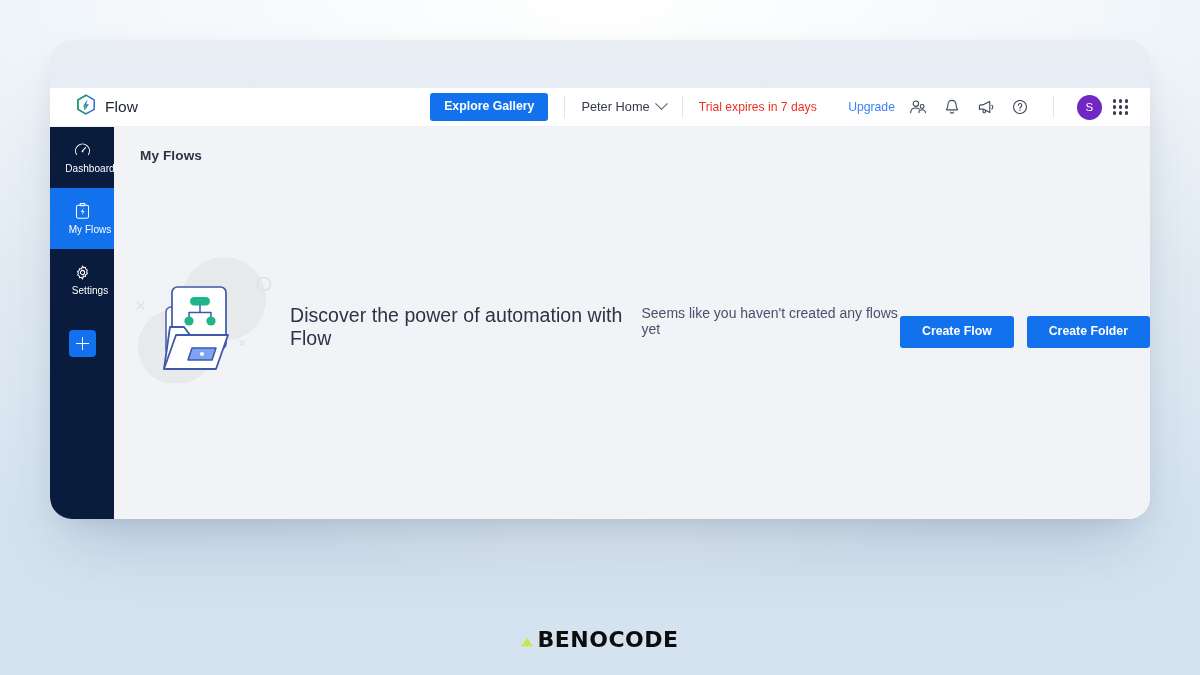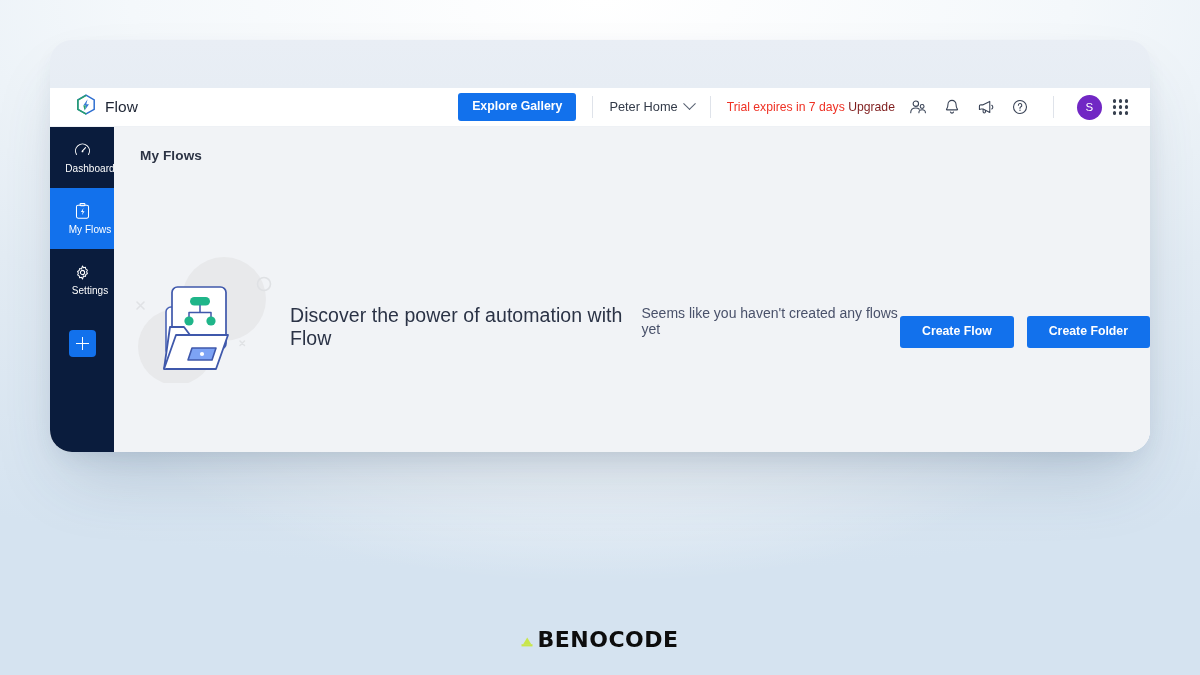--- a/index.html
+++ b/index.html
@@ -32,21 +32,21 @@
     background:
       radial-gradient(60% 48% at 50% 52%, rgba(255,255,255,0.92) 0%, rgba(255,255,255,0.0) 72%);
   }
 
   
   .window-shell {
     position: absolute;
     left: 50px;
     top: 40px;
     width: 1100px;
-    height: 412px;
+    height: 479px;
     background: #eef2f7;
     border-radius: 22px;
     box-shadow:
       0 36px 70px -18px rgba(46, 72, 104, 0.22),
       0 10px 26px -10px rgba(46, 72, 104, 0.16);
     overflow: hidden;
   }
   .window-chrome {
     height: 48px;
     background: linear-gradient(180deg, #e9eef5 0%, #e7edf4 100%);
@@ -133,22 +133,23 @@
     flex: none;
   }
 
   .trial {
     font-size: 12.2px;
     color: #ef3124;
     white-space: nowrap;
     cursor: default;
   }
   .trial .upgrade {
-    color: #7f1d1d;
-    cursor: pointer;
+    color: #3b82f6;
+    cursor: pointer;
+    margin-left: 28px;
   }
 
   .appbar-icons {
     display: flex;
     align-items: center;
     gap: 0;
     padding-right: 22px;
   }
   .icon-btn {
     width: 34px;

